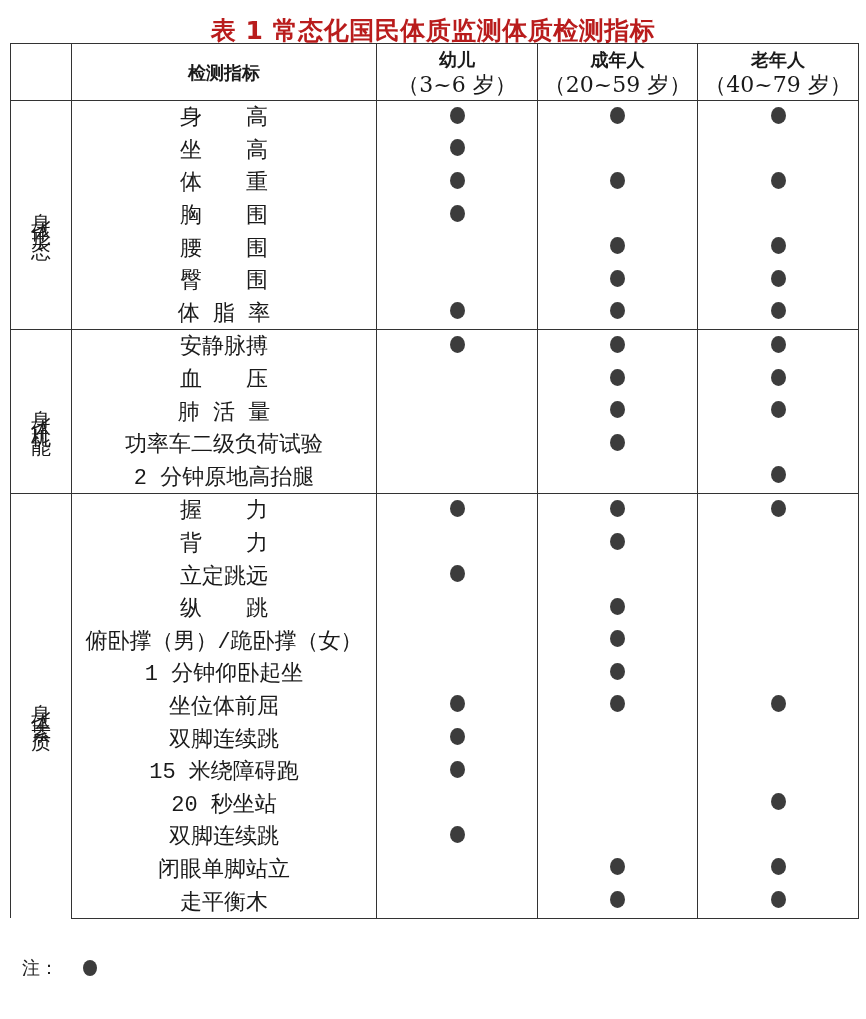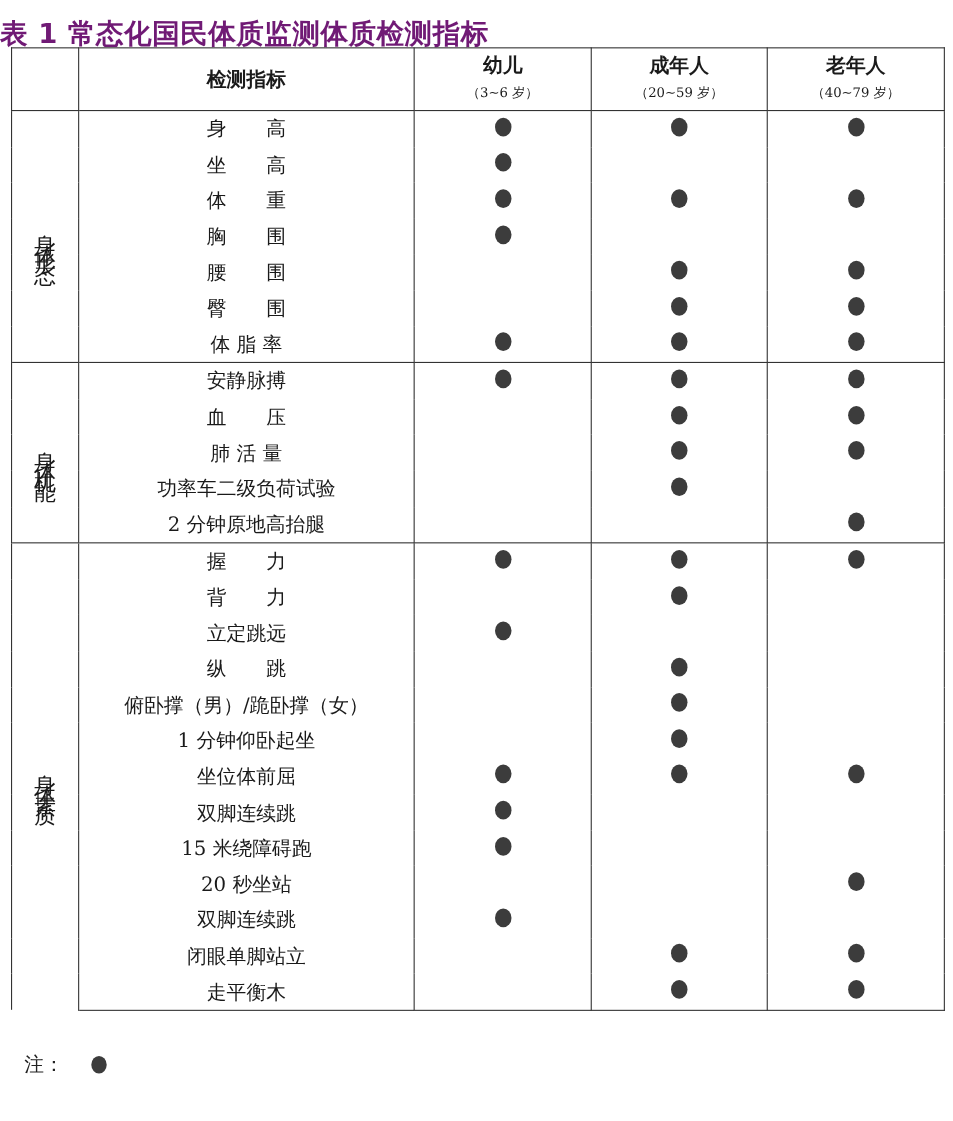--- a/index.html
+++ b/index.html
@@ -2,46 +2,46 @@
 <html><head>
 <meta charset="utf-8">
 <style>
   html, body { margin: 0; padding: 0; background: #ffffff; }
   body {
     width: 866px; height: 1019px; position: relative; overflow: hidden;
     font-family: "DejaVu Serif", "Liberation Serif", serif;
     color: #1a1a1a;
   }
   .title {
-    position: absolute; left: 0; top: 14px; width: 866px; text-align: left;
+    position: absolute; left: 0; top: 14px; width: 866px; text-align: center;
     font-family: "DejaVu Sans", "Liberation Sans", sans-serif;
-    font-weight: bold; font-size: 25px; letter-spacing: 0.5px; color: #701a75;
+    font-weight: bold; font-size: 25px; letter-spacing: 0.5px; color: #b91c1c;
   }
   table.grid {
     position: absolute; left: 10px; top: 43px;
     width: 849px; border-collapse: collapse; table-layout: fixed;
   }
   table.grid td, table.grid th {
     border-left: 1.5px solid #333; border-right: 1.5px solid #333;
     padding: 0; text-align: center; vertical-align: middle;
   }
   table.grid thead th {
     border-top: 1.5px solid #333; border-bottom: 1.5px solid #333;
     height: 56px; font-weight: normal; font-size: 18px; line-height: 25px;
   }
   .hd-main { font-family: "DejaVu Sans", "Liberation Sans", sans-serif; font-weight: bold; font-size: 18px; }
-  .hd-sub { font-size: 12px; }
+  .hd-sub { font-size: 22px; }
   table.grid tbody.sec tr:last-child td { border-bottom: 1.5px solid #333; }
   table.grid tbody.sec tr:first-child td { border-top: 1.5px solid #333; }
   td.cat {
     font-size: 20px; line-height: 33px; width: 60px;
   }
   td.cat span { display: block; }
   td.item {
-    height: 32.6px; font-size: 18px; white-space: nowrap;
+    height: 32.6px; font-size: 22px; white-space: nowrap; font-family: Liberation Mono, monospace;
   }
   td.mark { height: 32.6px; }
   .dot {
     display: inline-block; width: 15px; height: 17px; border-radius: 50%;
     background: #3c3c3c;
   }
   .note {
     position: absolute; left: 22px; top: 956px; font-size: 18px; color: #222;
     display: flex; align-items: center;
   }

